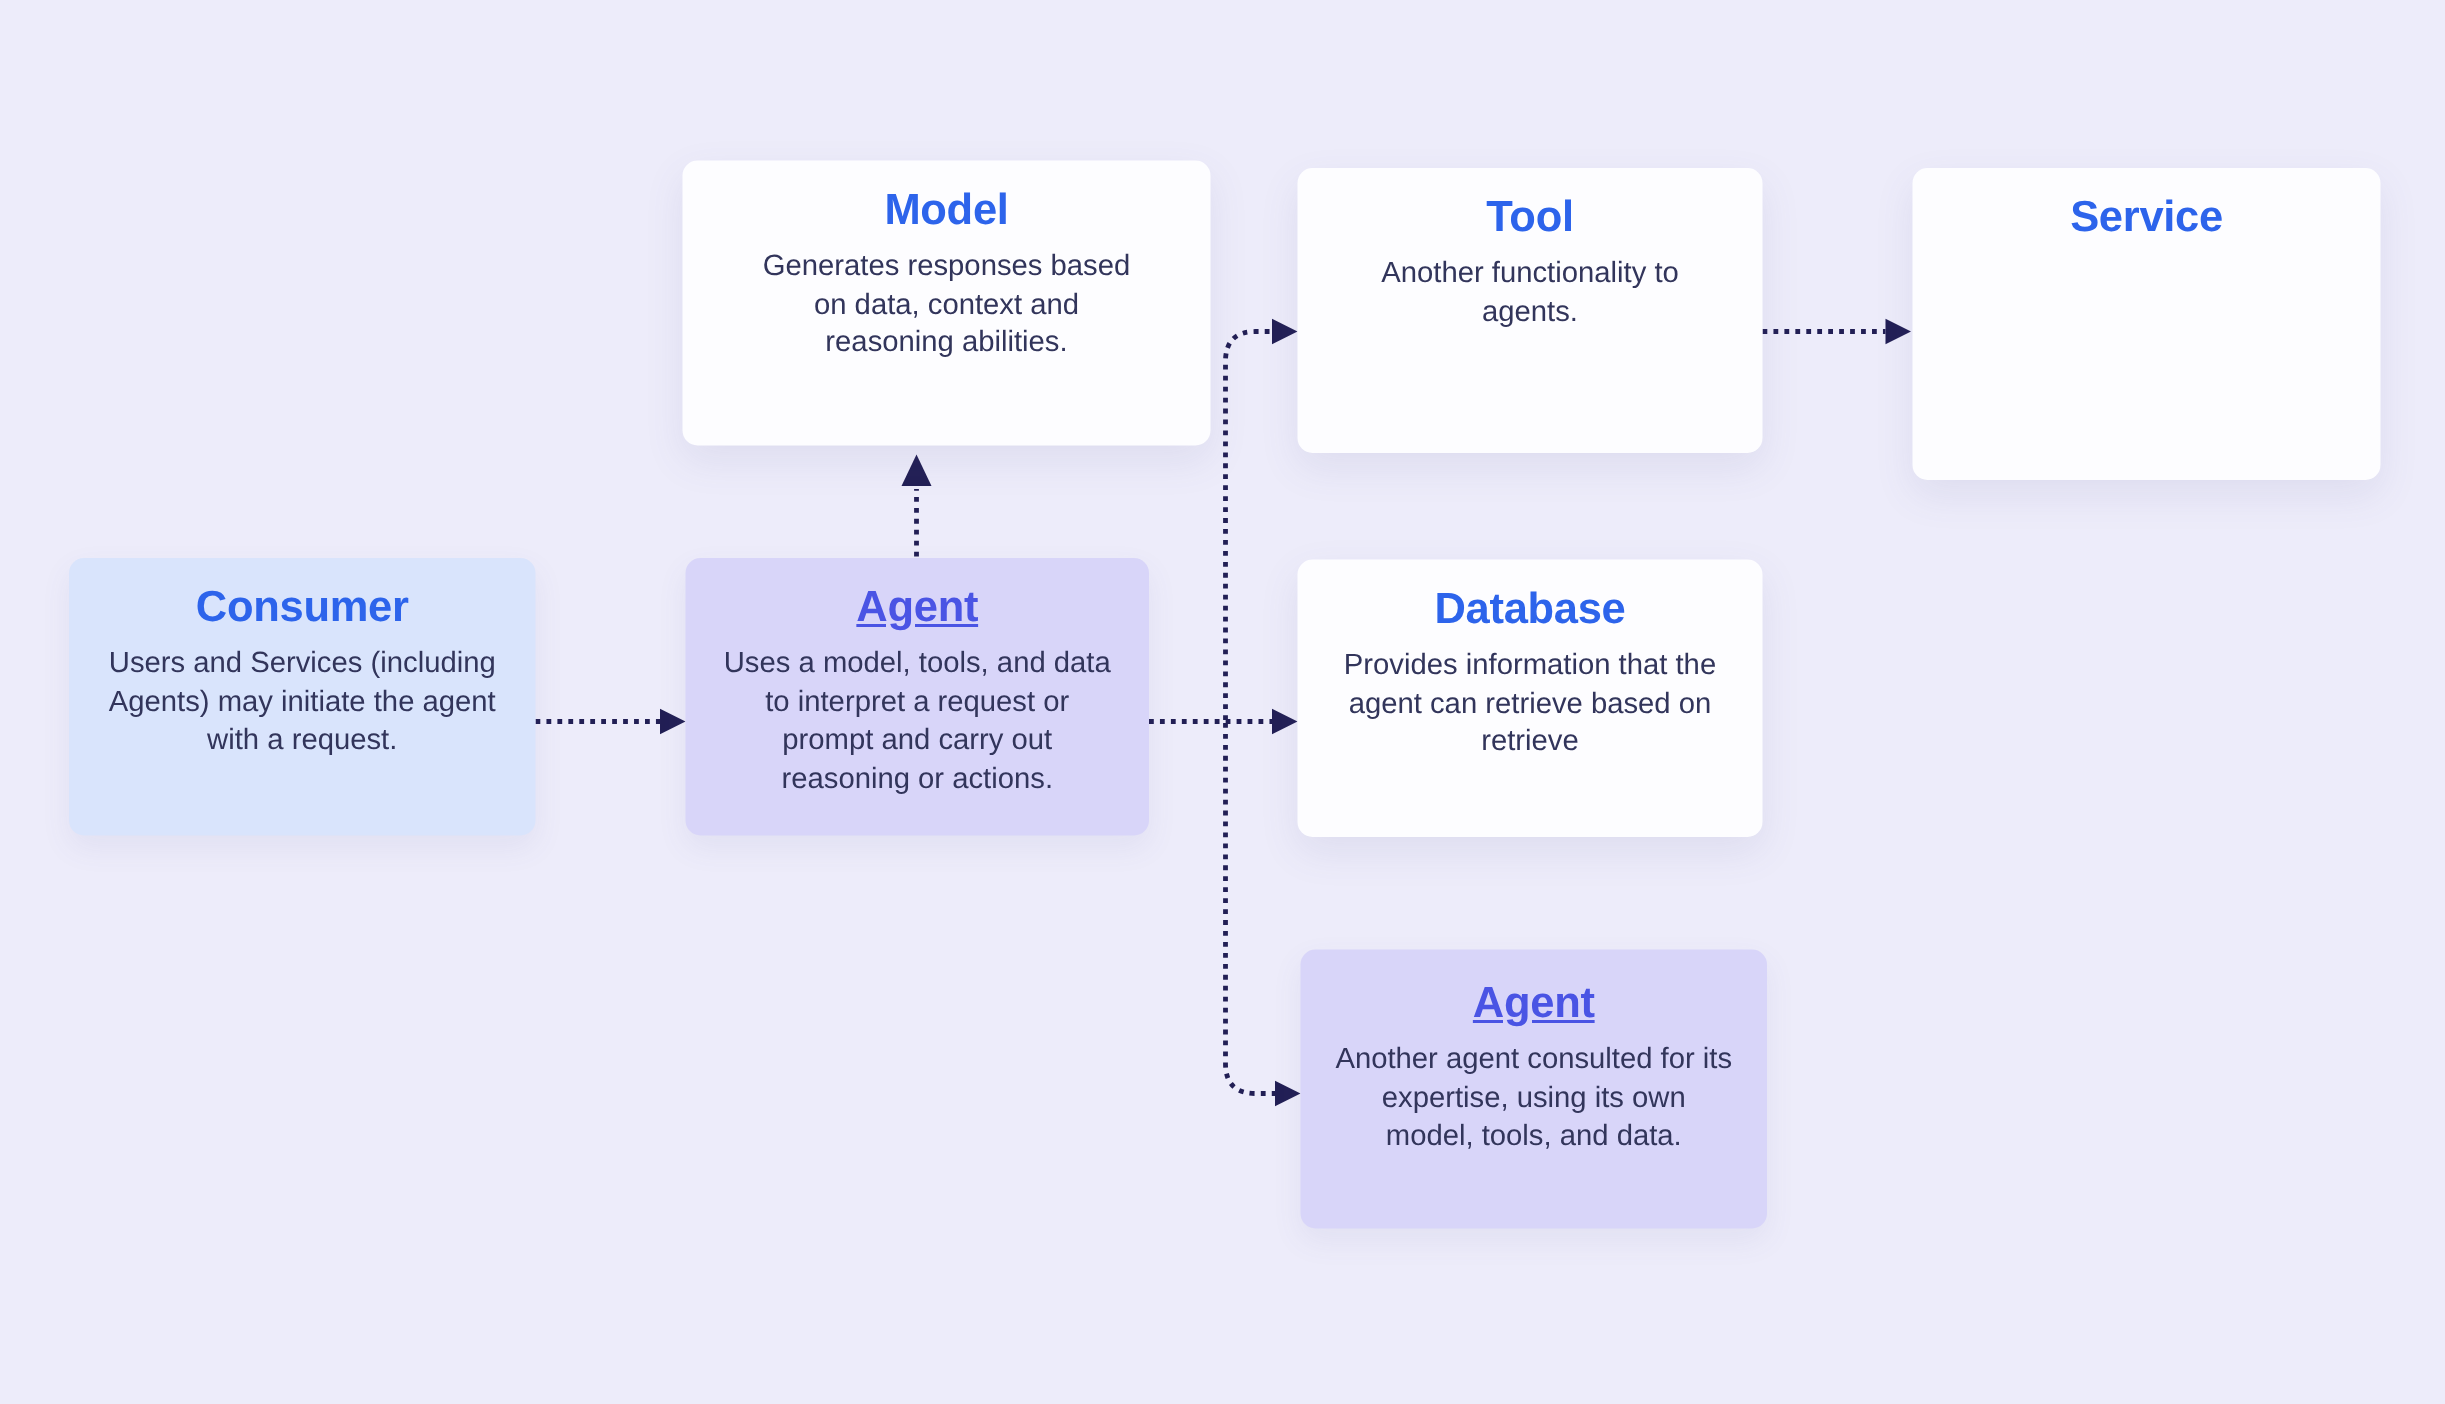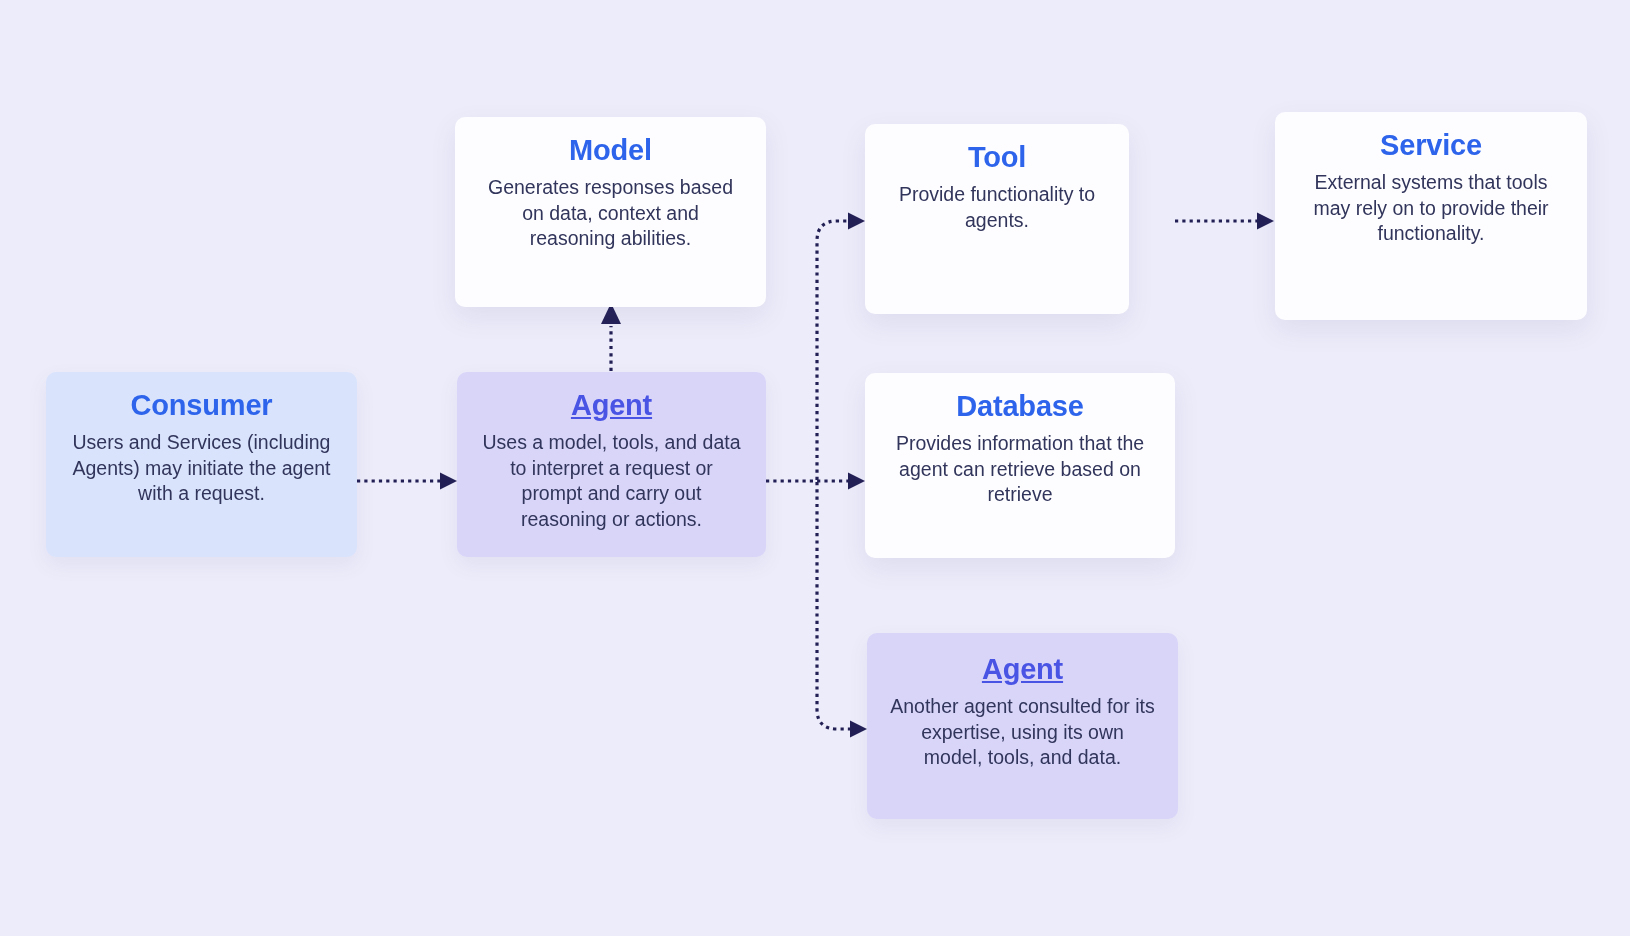--- a/index.html
+++ b/index.html
@@ -68,22 +68,22 @@
   .v-white .node-title, .v-blue .node-title { color: var(--title-blue); }
   .v-purple .node-title { color: var(--title-indigo); text-decoration: underline; }
   .node-body {
     font-size: 19.5px;
     line-height: 1.31;
     color: var(--body-text);
     max-width: 266px;
   }
   #node-consumer { left:  46px; top: 372px; width: 311px; height: 185px; }
   #node-agent    { left: 457px; top: 372px; width: 309px; height: 185px; }
-  #node-model    { left: 455px; top: 117px; width: 311px; height: 190px; }
-  #node-tool     { left: 865px; top: 124px; width: 264px; height: 190px; }
+  #node-model    { left: 455px; top: 107px; width: 352px; height: 190px; }
+  #node-tool     { left: 865px; top: 112px; width: 310px; height: 190px; }
   #node-service  { left: 1275px; top: 112px; width: 312px; height: 208px; }
   #node-database { left: 865px; top: 373px; width: 310px; height: 185px; }
   #node-agent2   { left: 867px; top: 633px; width: 311px; height: 186px; padding-top: 19px; }
 </style>
 </head>
 <body>
 
 <div class="canvas">
 
   <svg class="edges-layer" width="1630" height="936" viewBox="0 0 1630 936" xmlns="http://www.w3.org/2000/svg">
@@ -123,26 +123,25 @@
     <p class="node-body">Uses a model, tools, and data to interpret a request or prompt and carry out reasoning or actions.</p>
   </div>
 
   <div class="node v-white" id="node-model">
     <h2 class="node-title">Model</h2>
     <p class="node-body">Generates responses based on data, context and reasoning abilities.</p>
   </div>
 
   <div class="node v-white" id="node-tool">
     <h2 class="node-title">Tool</h2>
-    <p class="node-body">Provide functionality to agents.</p>
+    <p class="node-body">Another functionality to agents.</p>
   </div>
 
   <div class="node v-white" id="node-service">
     <h2 class="node-title">Service</h2>
-    <p class="node-body">External systems that tools may rely on to provide their functionality.</p>
   </div>
 
   <div class="node v-white" id="node-database">
     <h2 class="node-title">Database</h2>
     <p class="node-body">Provides information that the agent can retrieve based on retrieve</p>
   </div>
 
   <div class="node v-purple" id="node-agent2">
     <h2 class="node-title">Agent</h2>
     <p class="node-body">Another agent consulted for its expertise, using its own model, tools, and data.</p>

